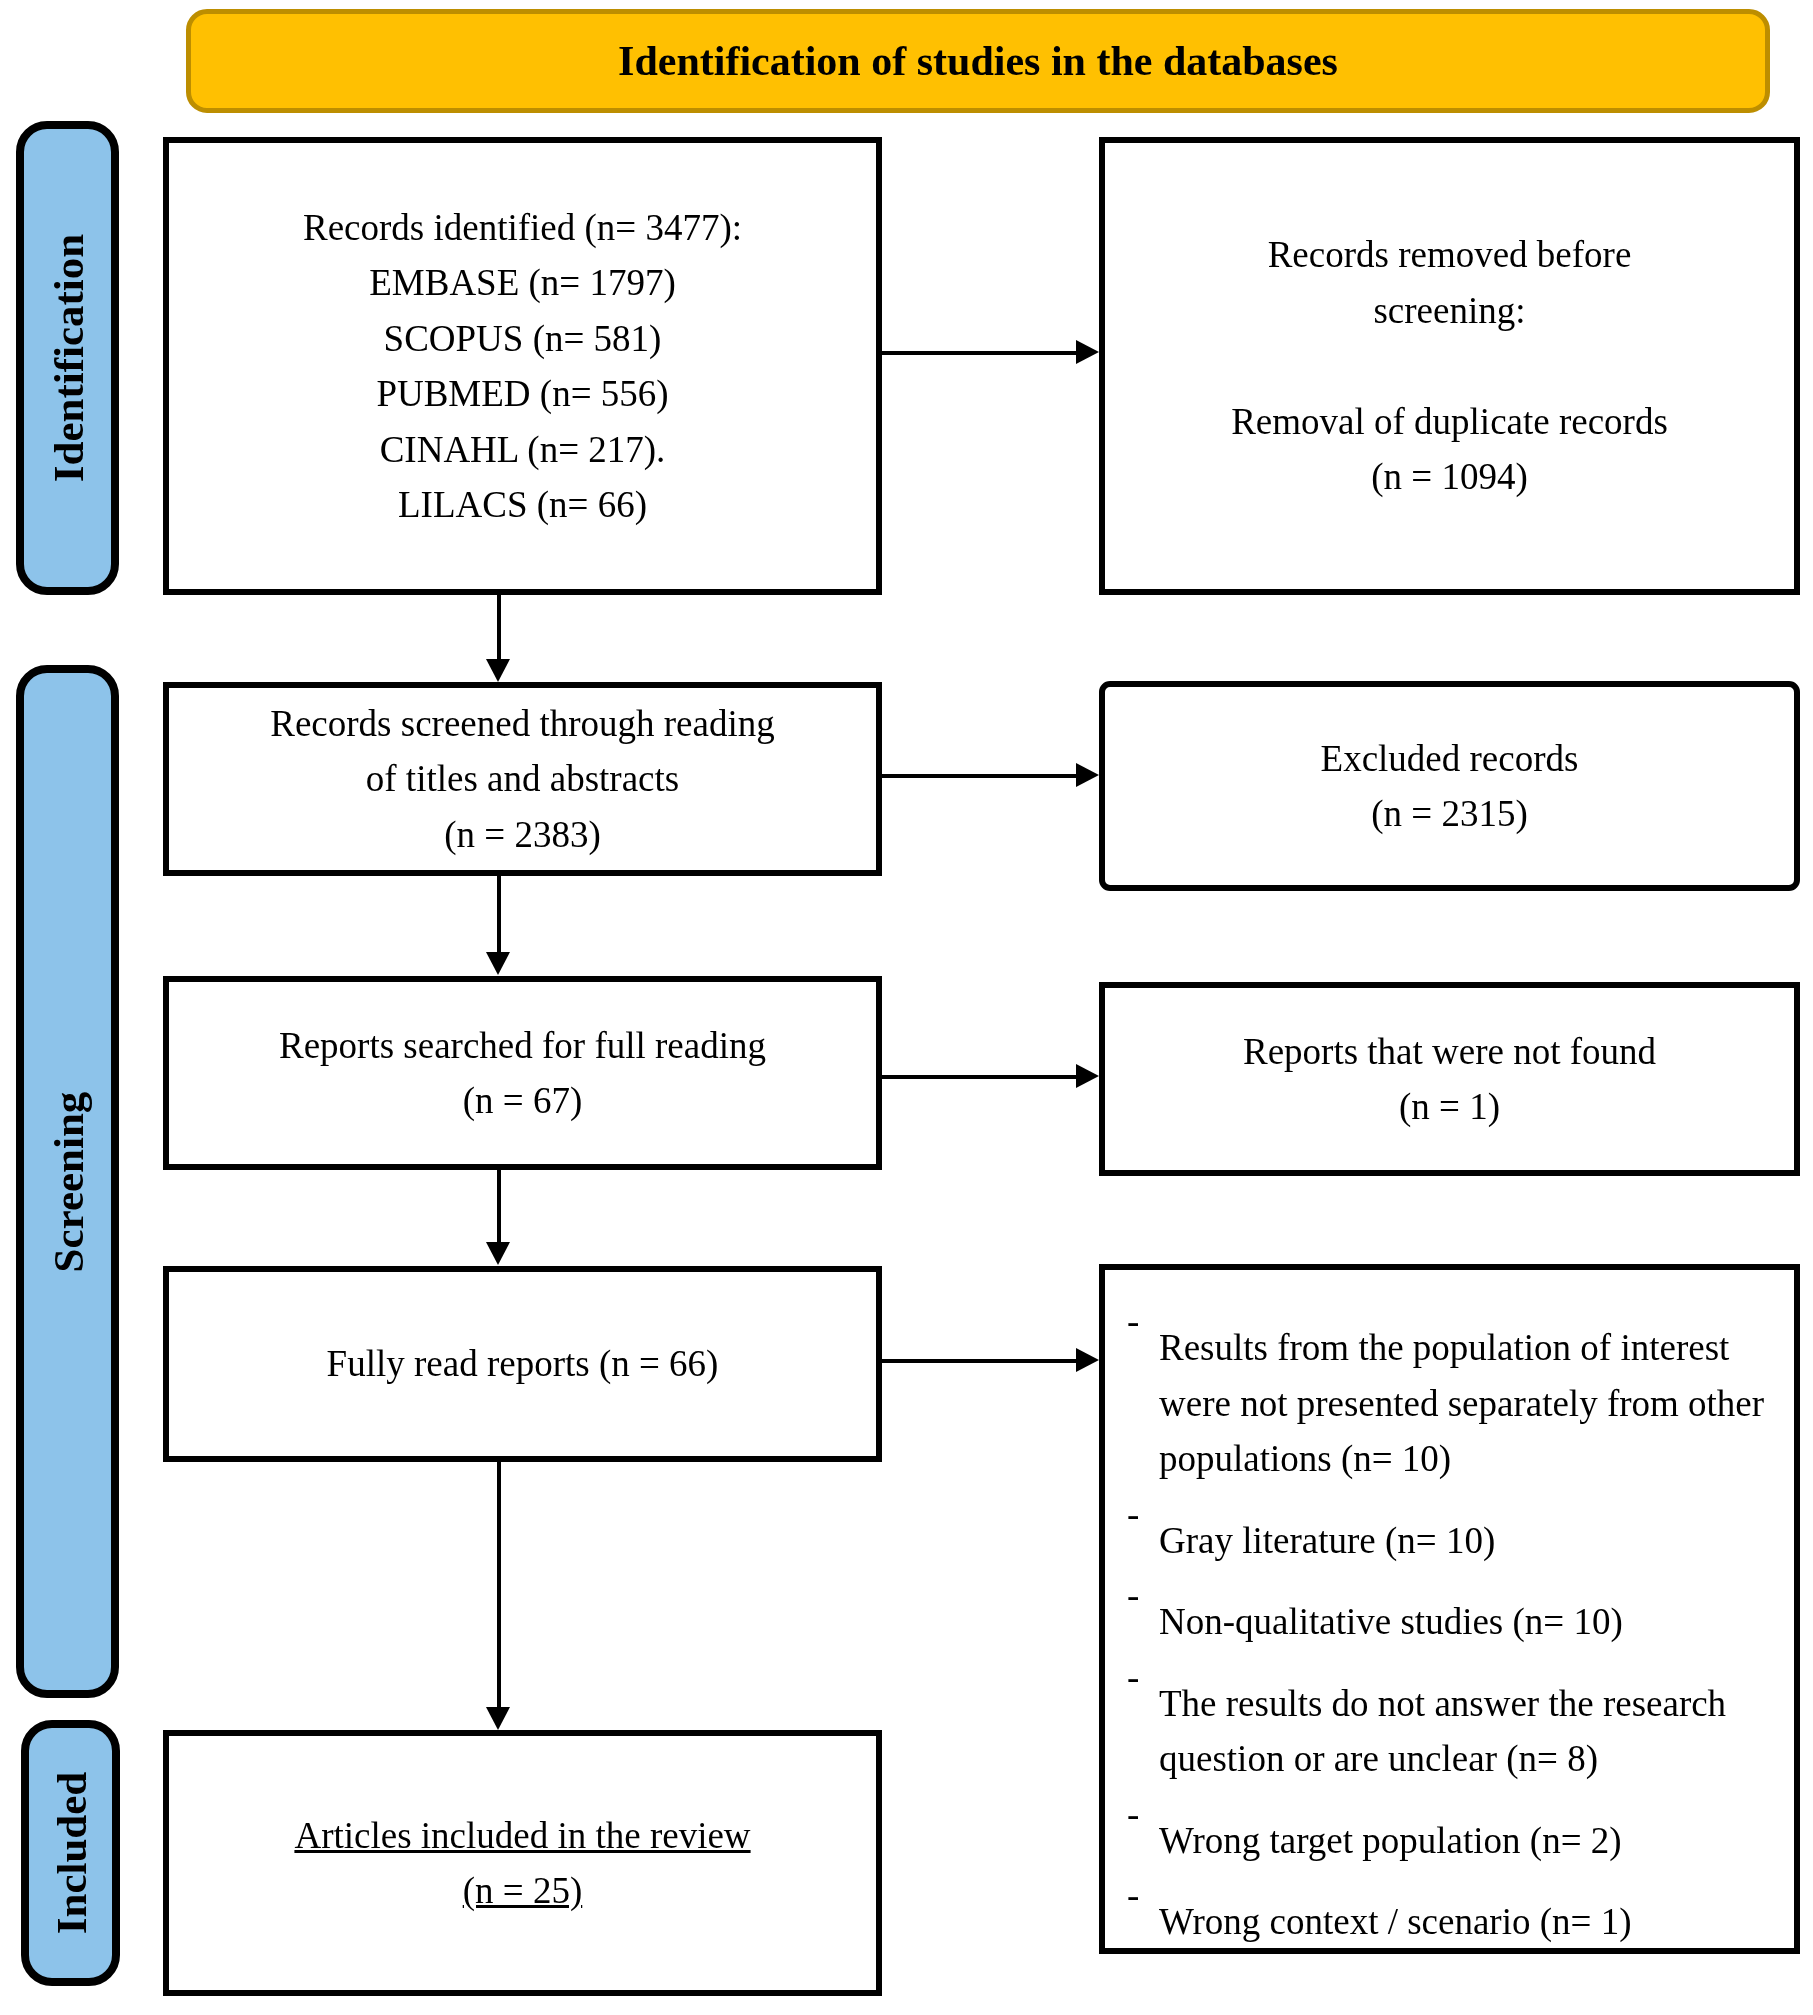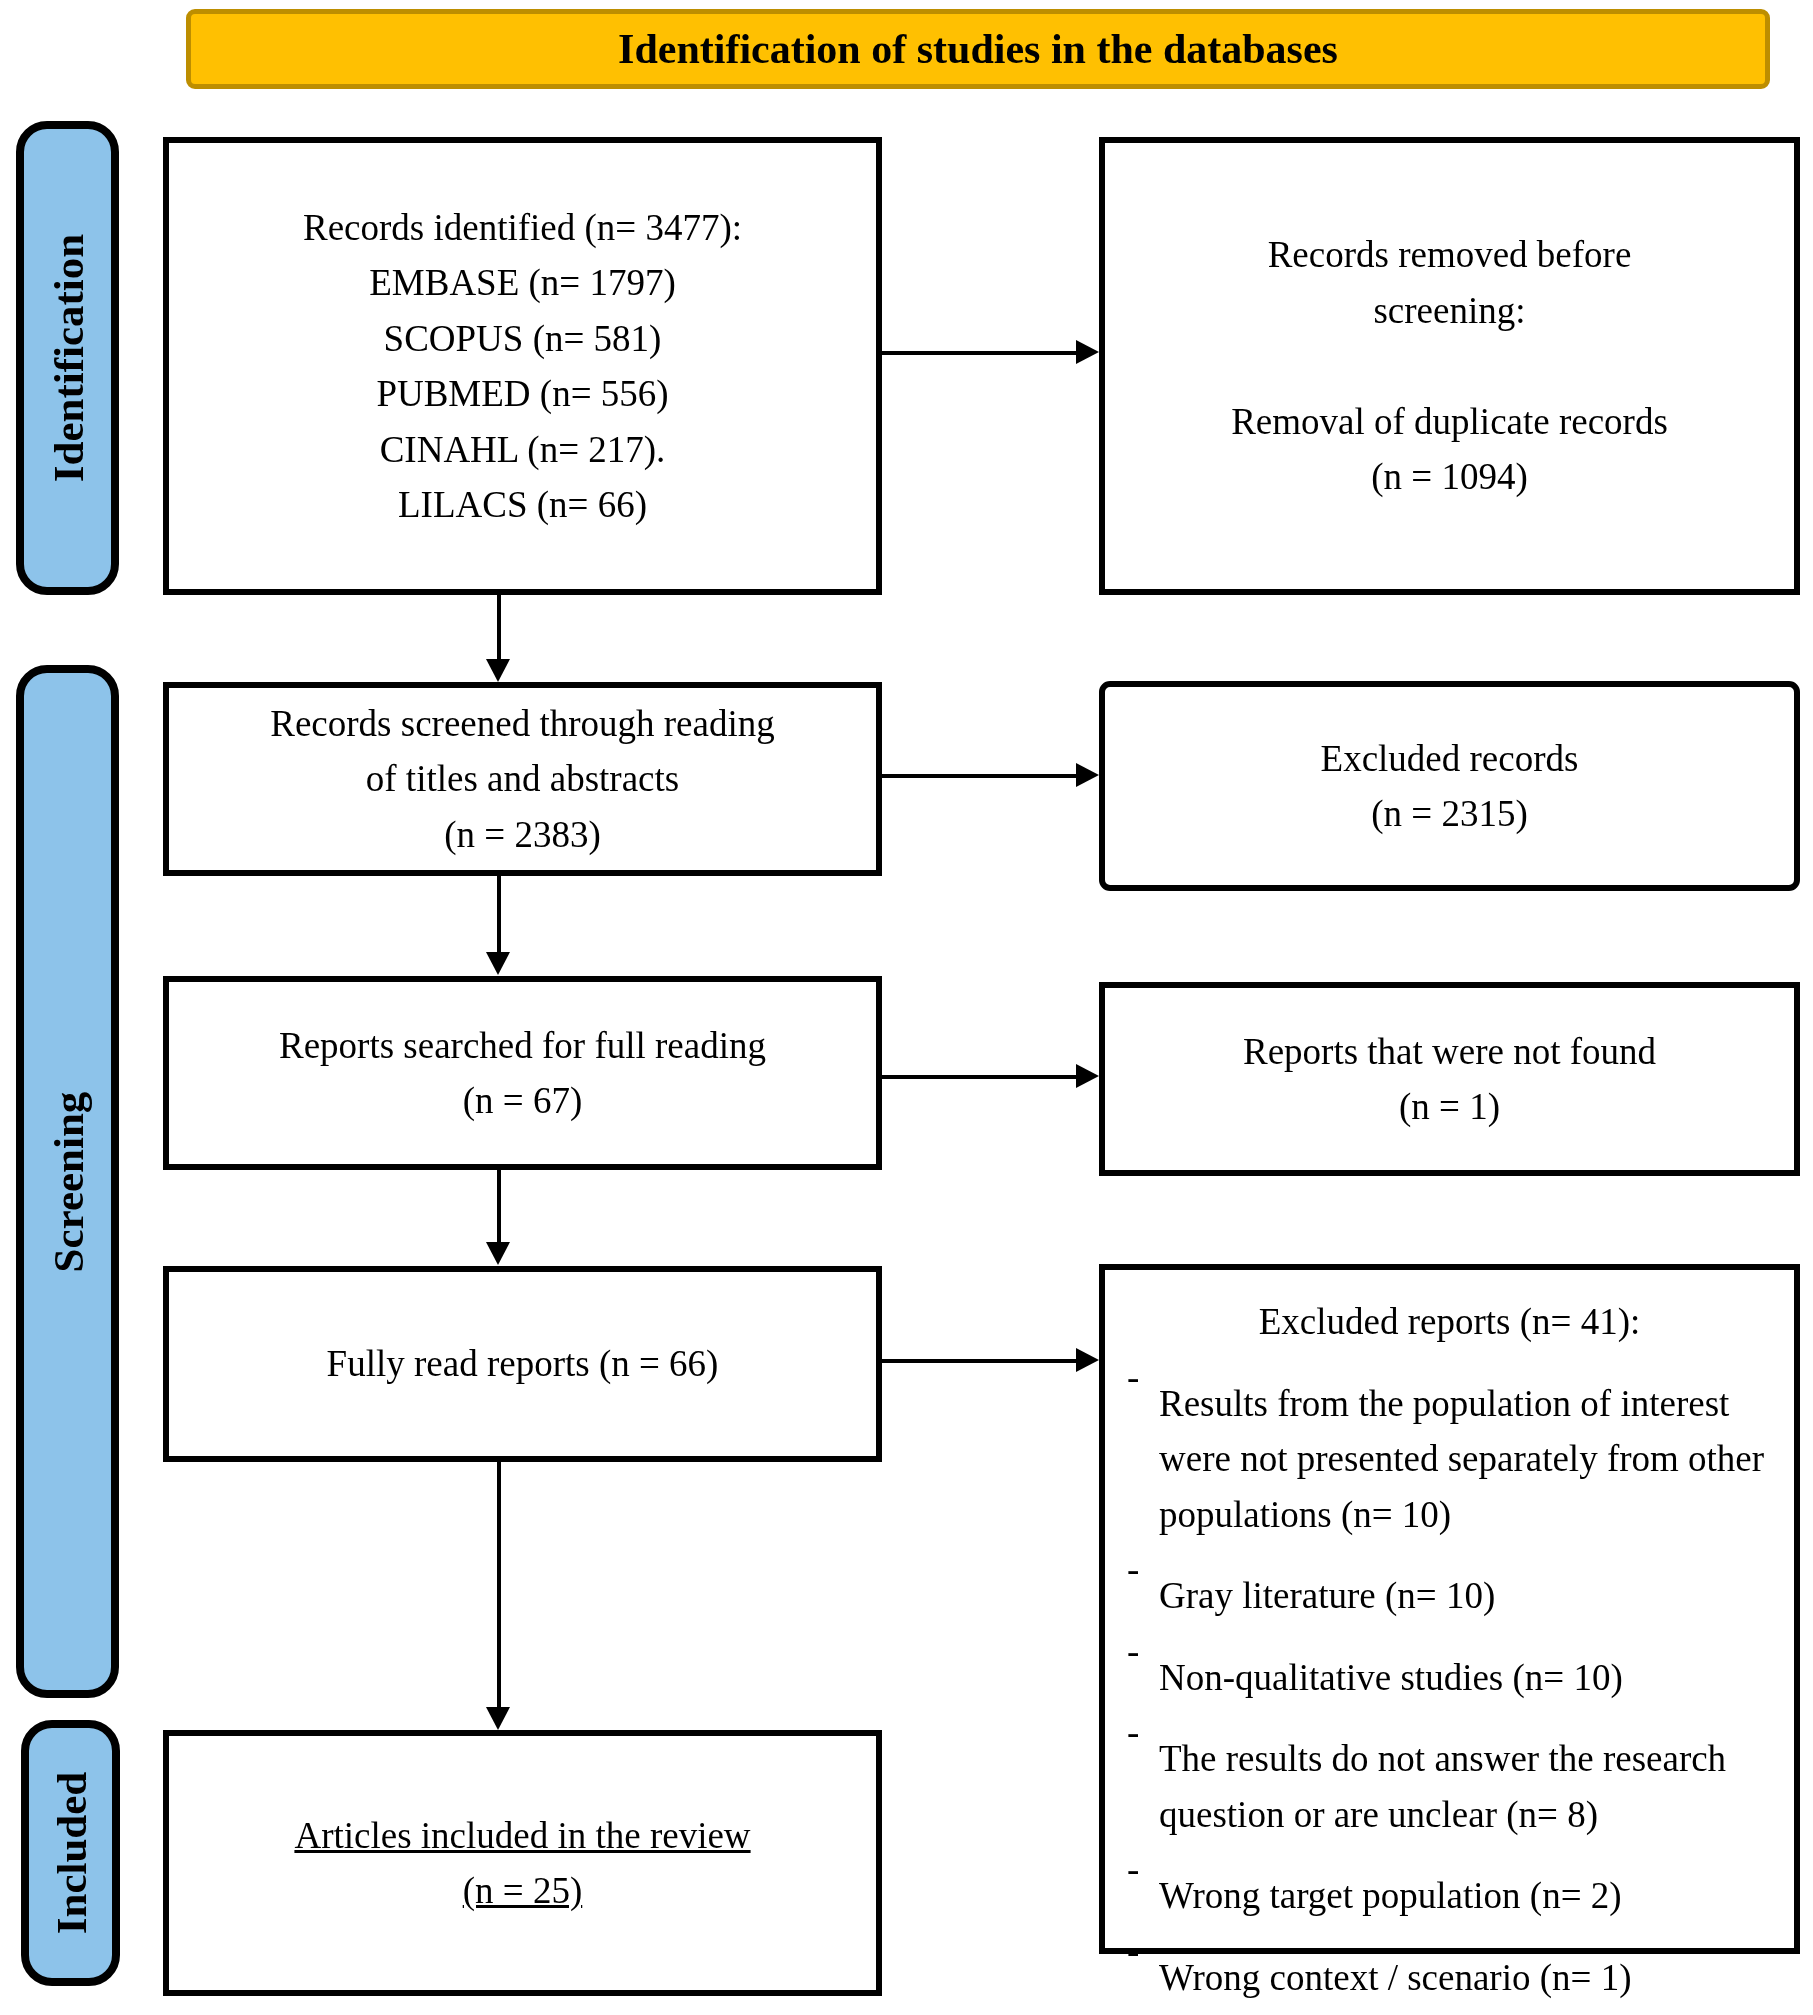--- a/index.html
+++ b/index.html
@@ -2,24 +2,24 @@
 <html style="--banner-bg: #FFC001; --banner-border: #BD8E00; --stage-bg: #8DC3EA; --box-border: #000000; --arrow: #000000;font-size:9.2px"><head>
 <meta charset="utf-8">
 <style>
   html,body{margin:0;padding:0;background:#fff;}
   .canvas{
     position:relative;width:1813px;height:2015px;background:#fff;
     font-family:"Liberation Serif","DejaVu Serif",serif;color:#000;
   }
   
   .banner{
-    position:absolute;left:186px;top:9.2px;width:1584px;height:80px;
+    position:absolute;left:186px;top:9.2px;width:1584px;height:104px;
     background:var(--banner-bg,#FFC001);
     border:5.2px solid var(--banner-border,#BD8E00);
-    border-radius:9px;box-sizing:border-box;
+    border-radius:21px;box-sizing:border-box;
     display:flex;align-items:center;justify-content:center;
     font-size:42px;font-weight:bold;font-family:Liberation Serif, serif;
   }
   
   .stage{
     position:absolute;background:var(--stage-bg,#8DC3EA);
     border:8.6px solid #000;border-radius:31px;box-sizing:border-box;
   }
   #stage-identification{left:16px;top:121px;width:103px;height:474px;}
   #stage-screening{left:16px;top:665px;width:103px;height:1033px;}
@@ -119,21 +119,20 @@
   <div class="box" id="box-reports-not-found">
     <div class="line">Reports that were not found</div>
     <div class="line">(n = 1)</div>
   </div>
 
   <div class="box" id="box-fully-read">
     <div class="line">Fully read reports (n = 66)</div>
   </div>
 
   <div class="box" id="box-excluded-reports">
-    <div class="line">Excluded reports (n= 41):</div>
     <div class="bullets">
       <div class="bullet">
         <span class="marker">-</span>
         <span class="btext">Results from the population of interest were not presented separately from other populations (n= 10)</span>
       </div>
       <div class="bullet">
         <span class="marker">-</span>
         <span class="btext">Gray literature (n= 10)</span>
       </div>
       <div class="bullet">

